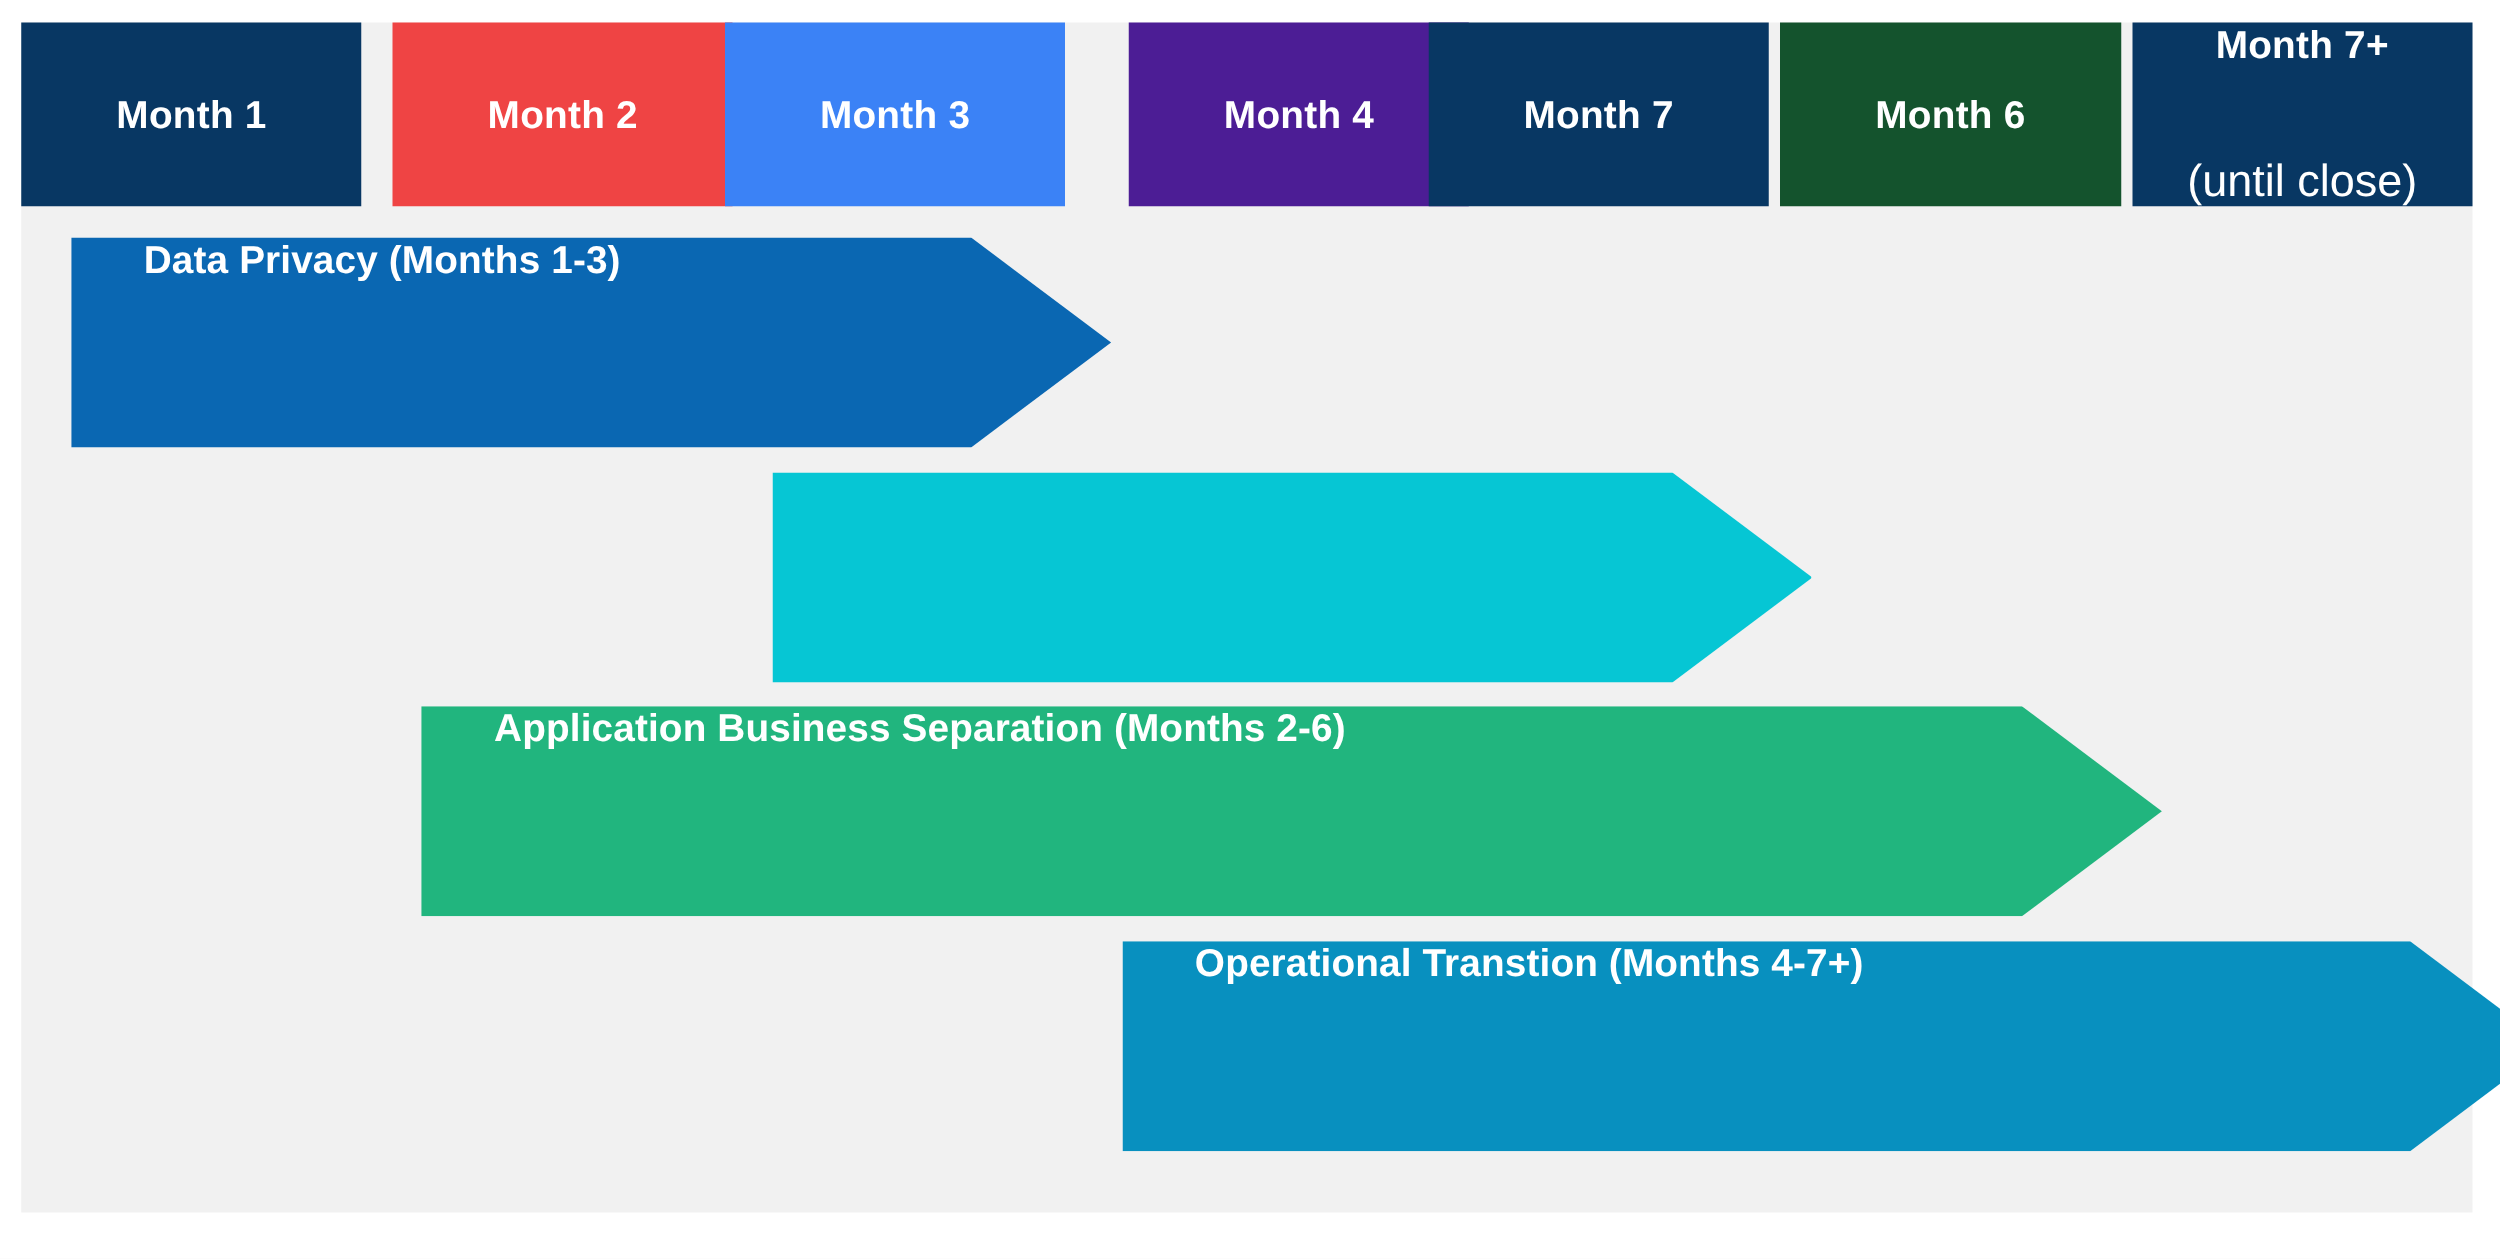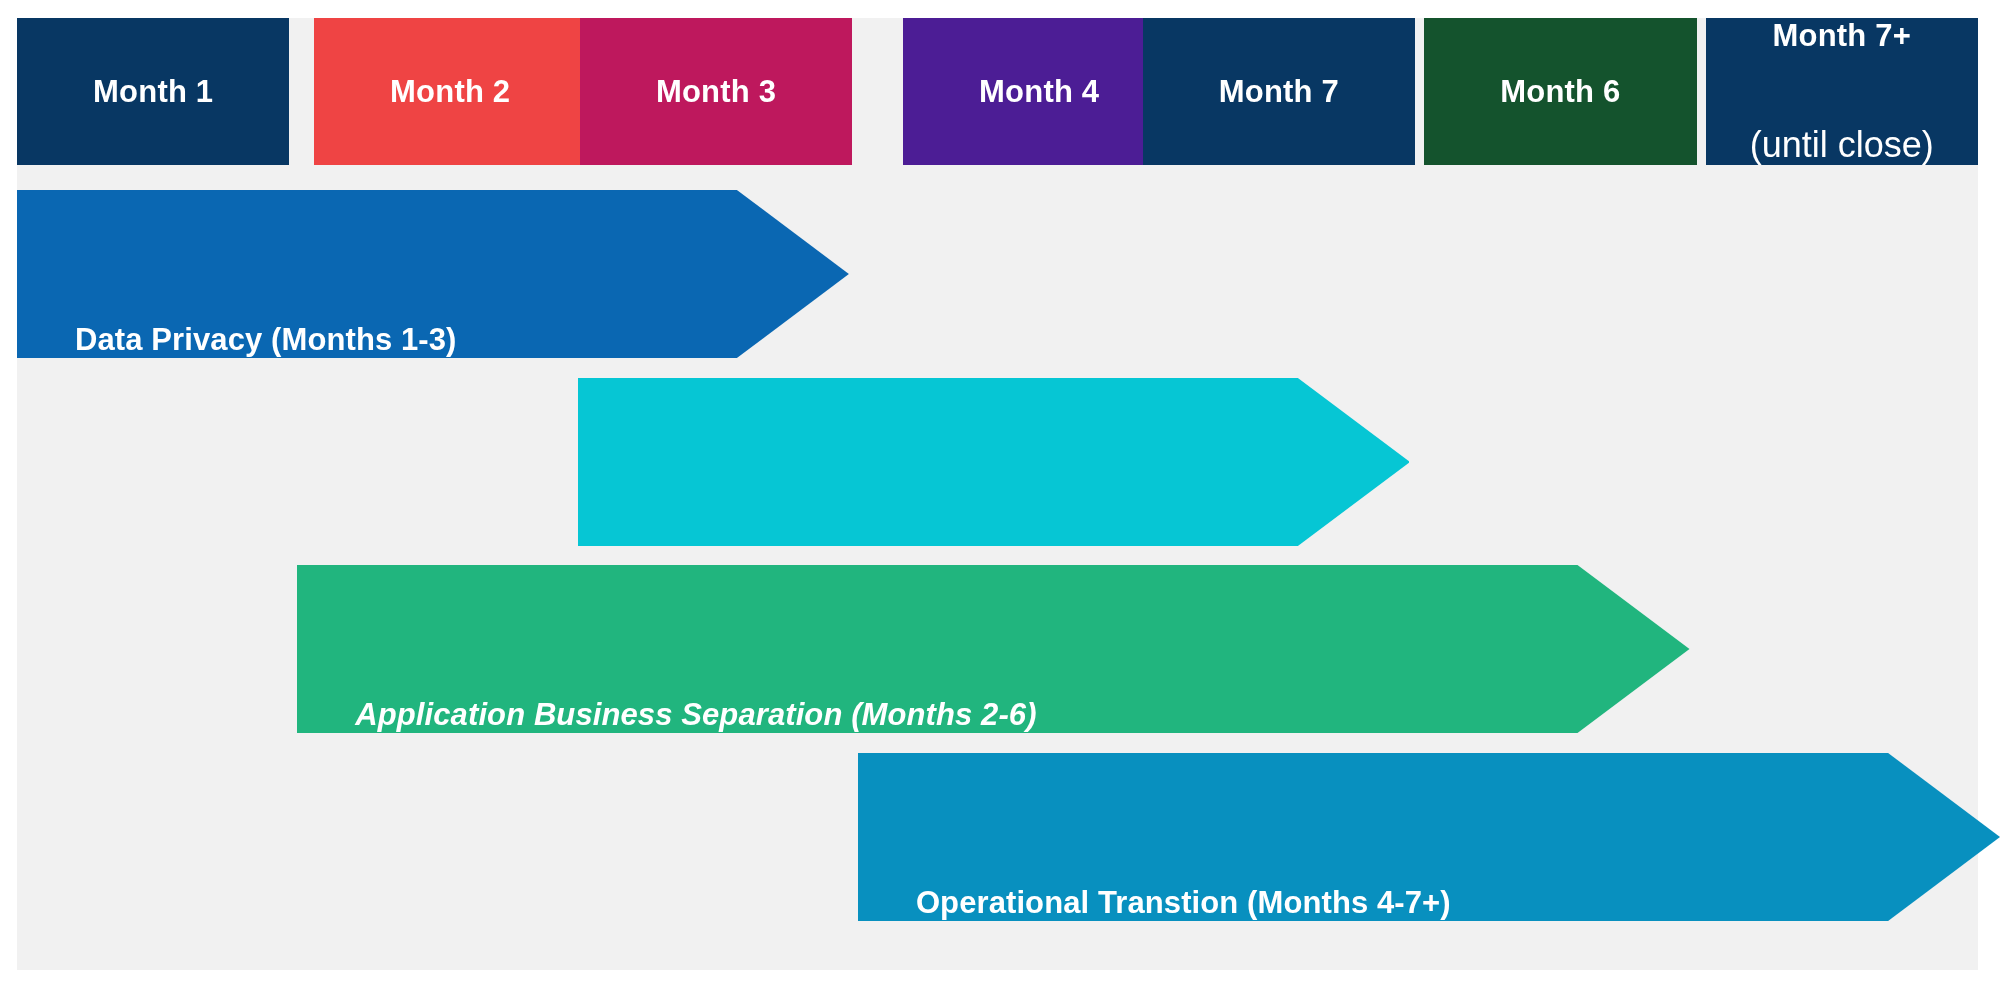--- a/index.html
+++ b/index.html
@@ -47,22 +47,23 @@
     font-weight:normal;
     line-height:1.1;
     white-space:nowrap;
   }
 
   
   .bar{
     position:absolute;
     height:168px;
     display:flex;
-    align-items:flex-end;
+    align-items:flex-start;
     box-sizing:border-box;
+    margin-left:40px;
   }
   .bar .bar-label{
     color:#ffffff;
     font-size:31px;
     font-weight:bold;
     white-space:nowrap;
     position:relative;
     z-index:2;
     padding-left:58px;
     letter-spacing:0.1px;
@@ -83,21 +84,21 @@
   <div class="panel"></div>
 
   <div class="header-row">
 
   <div class="month-cell" style="left: 0px; width: 272.429px; background: rgb(8, 55, 99);">
         <div class="m-title">Month 1</div>
       </div>
       <div class="month-cell" style="left: 297px; width: 272.429px; background: #ef4444;">
         <div class="m-title">Month 2</div>
       </div>
-      <div class="month-cell" style="left: 562.857px; width: 272.429px; background: #be185d;">
+      <div class="month-cell" style="left: 562.857px; width: 272.429px; background: #3b82f6;">
         <div class="m-title">Month 3</div>
       </div>
       <div class="month-cell" style="left: 886px; width: 272.429px; background: #4c1d95;">
         <div class="m-title">Month 4</div>
       </div>
       <div class="month-cell" style="left: 1125.71px; width: 272.429px; background: rgb(8, 55, 99);">
         <div class="m-title">Month 7</div>
       </div>
       <div class="month-cell" style="left: 1407.14px; width: 272.429px; background: #14532d;">
         <div class="m-title">Month 6</div>
@@ -118,21 +119,21 @@
         </div>
         <div class="bar-label">Data Privacy (Months 1-3)</div>
       </div>
       <div class="bar" style="left: 577.6px; top: 378px; width: 831.9px;">
         <div class="bar-shape">
           <svg viewBox="0 0 100 100" preserveAspectRatio="none">
             <polygon points="0,0 86.53684337059742,0 100,50 86.53684337059742,100 0,100" fill="#06c6d4"></polygon>
           </svg>
         </div>
       </div>
-      <div class="bar" style="left: 297.3px; top: 565px; width: 1392.5px; font-style: italic;">
+      <div class="bar" style="left: 297.3px; top: 565px; width: 1392.5px;">
         <div class="bar-shape">
           <svg viewBox="0 0 100 100" preserveAspectRatio="none">
             <polygon points="0,0 91.95691202872531,0 100,50 91.95691202872531,100 0,100" fill="#21b57e"></polygon>
           </svg>
         </div>
         <div class="bar-label">Application Business Separation (Months 2-6)</div>
       </div>
       <div class="bar" style="left: 857.9px; top: 753px; width: 1142.1px;">
         <div class="bar-shape">
           <svg viewBox="0 0 100 100" preserveAspectRatio="none">

